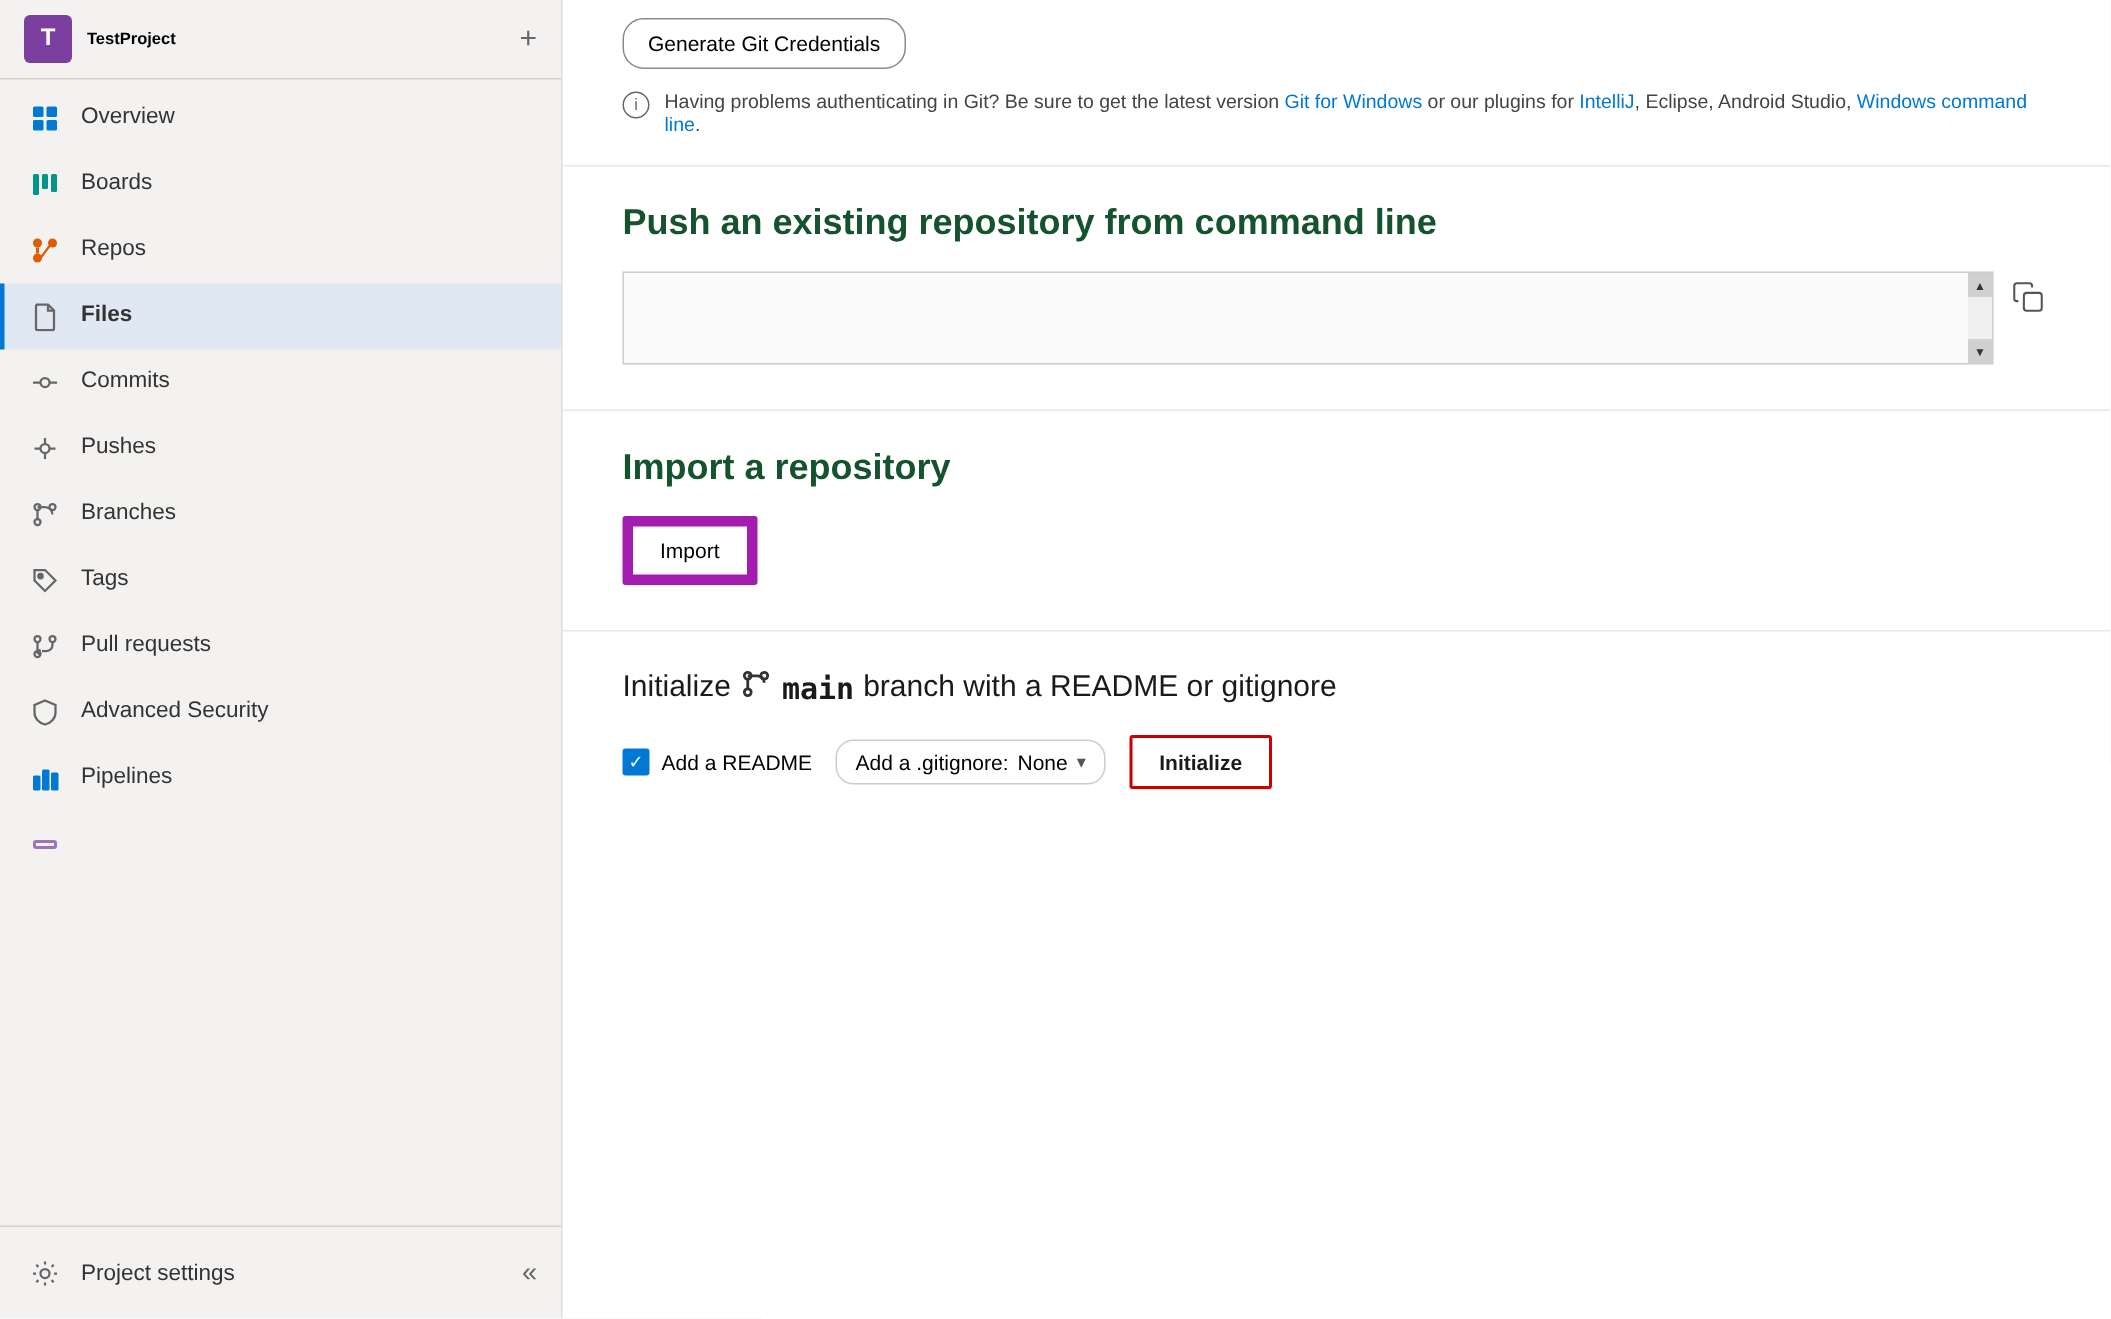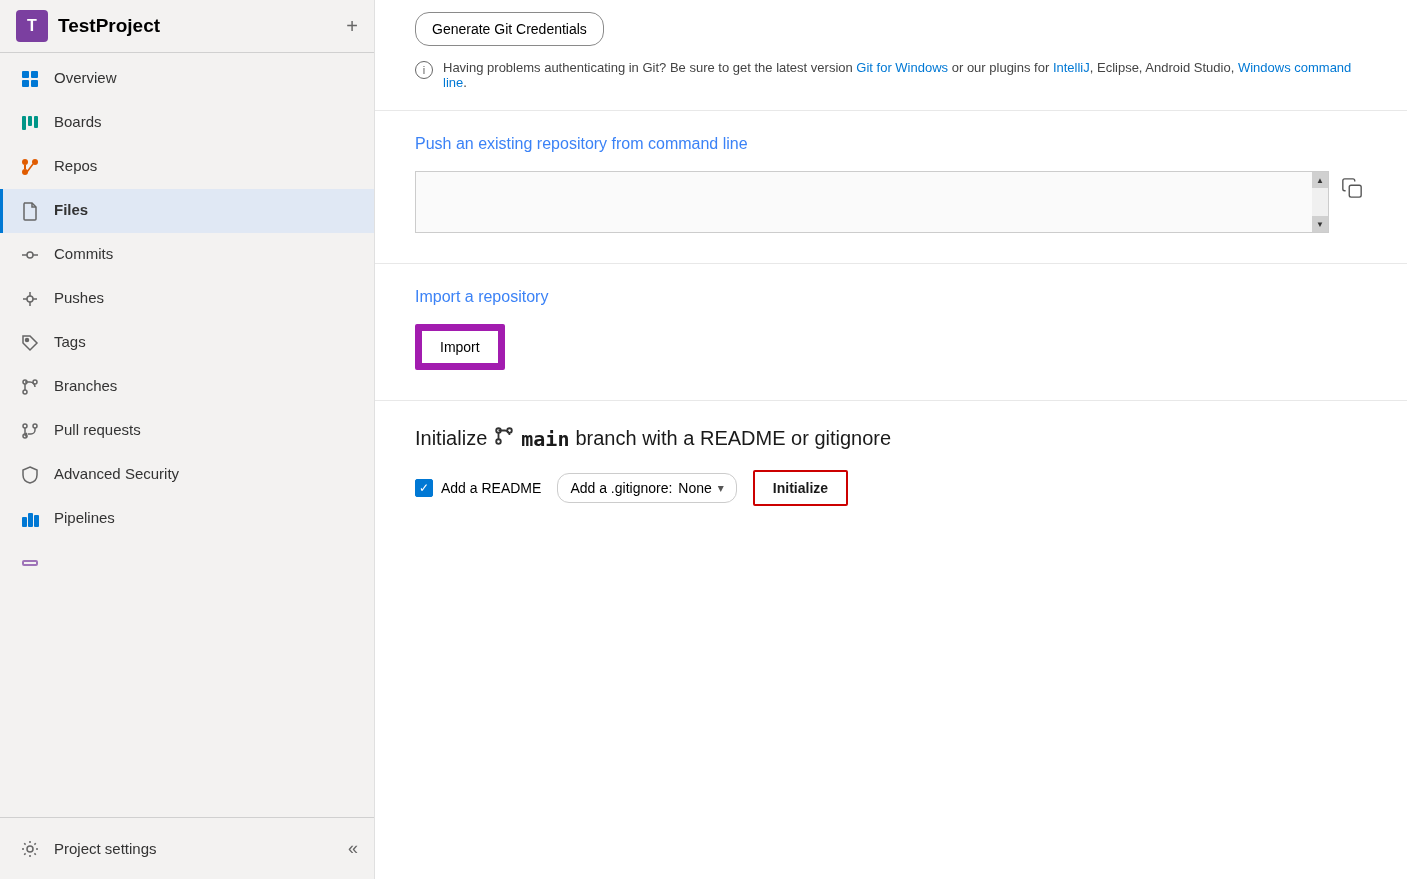--- a/index.html
+++ b/index.html
@@ -25,21 +25,21 @@
     }
     .project-avatar {
       width: 32px; height: 32px;
       background: #7b3fa0;
       color: white;
       display: flex; align-items: center; justify-content: center;
       font-weight: bold; font-size: 16px;
       border-radius: 4px;
     }
     .project-name {
-      font-size: 19px; font-weight: 600; flex: 1;
+      font-size: 11px; font-weight: 600; flex: 1;
     }
     .add-icon {
       font-size: 20px; color: #666; cursor: pointer;
     }
     .sidebar-nav { flex: 1; overflow-y: auto; padding: 4px 0; }
     .nav-item {
       display: flex; align-items: flex-start; gap: 14px;
       padding: 12px 16px 12px 20px;
       cursor: pointer; font-size: 15px; color: #333;
       position: relative;
@@ -118,21 +118,21 @@
       display: flex; align-items: center; justify-content: center;
       font-size: 11px; color: #666; flex-shrink: 0; margin-top: 1px;
     }
     .info-text a { color: #0078d4; text-decoration: none; }
 
     
     .section-push {
       padding: 24px 40px 30px 40px;
       border-bottom: 1px solid #e8e8e8;
     }
-    .section-title { font-size: 16px; font-weight: 400; margin-bottom: 18px; color: #3b82f6; }
+    .section-title { font-size: 24px; font-weight: 700; margin-bottom: 18px; color: #14532d; }
     .protocol-tabs { display: flex; margin-bottom: 12px; }
     .tab-btn {
       padding: 8px 18px;
       font-size: 14px; font-weight: 600;
       cursor: pointer; border: 1px solid #ccc;
       background: #fff; color: #333;
     }
     .tab-btn.active {
       background: #0078d4; color: #fff; border-color: #0078d4;
     }
@@ -294,39 +294,39 @@
       <span class="nav-icon icon-pushes">
         <svg viewBox="0 0 20 20" fill="none" stroke="#666" stroke-width="1.5">
             <circle cx="10" cy="10" r="3"></circle>
             <path d="M10 3v4M10 13v4M3 10h4M13 10h4"></path>
           </svg>
       </span>
       <span>Pushes</span>
     </div>
 
     <div class="nav-item">
-      <span class="nav-icon icon-tags">
-        <svg viewBox="0 0 20 20" fill="none" stroke="#666" stroke-width="1.5">
-            <path d="M3 3h7l7 7-7 7-7-7V3z"></path>
-            <circle cx="7" cy="7" r="1.5" fill="#666"></circle>
-          </svg>
-      </span>
-      <span>Tags</span>
-    </div>
-
-    <div class="nav-item">
       <span class="nav-icon icon-branches">
         <svg viewBox="0 0 20 20" fill="none" stroke="#666" stroke-width="1.5">
             <circle cx="5" cy="5" r="2"></circle>
             <circle cx="5" cy="15" r="2"></circle>
             <circle cx="15" cy="5" r="2"></circle>
             <path d="M5 7v6M5 5h5a5 5 0 015 5"></path>
           </svg>
       </span>
       <span>Branches</span>
+    </div>
+
+    <div class="nav-item">
+      <span class="nav-icon icon-tags">
+        <svg viewBox="0 0 20 20" fill="none" stroke="#666" stroke-width="1.5">
+            <path d="M3 3h7l7 7-7 7-7-7V3z"></path>
+            <circle cx="7" cy="7" r="1.5" fill="#666"></circle>
+          </svg>
+      </span>
+      <span>Tags</span>
     </div>
 
     <div class="nav-item">
       <span class="nav-icon icon-pullrequests">
         <svg viewBox="0 0 20 20" fill="none" stroke="#666" stroke-width="1.5">
             <circle cx="5" cy="5" r="2"></circle>
             <circle cx="5" cy="15" r="2"></circle>
             <circle cx="15" cy="5" r="2"></circle>
             <path d="M5 7v6"></path>
             <path d="M15 7v2a4 4 0 01-4 4H8"></path>

